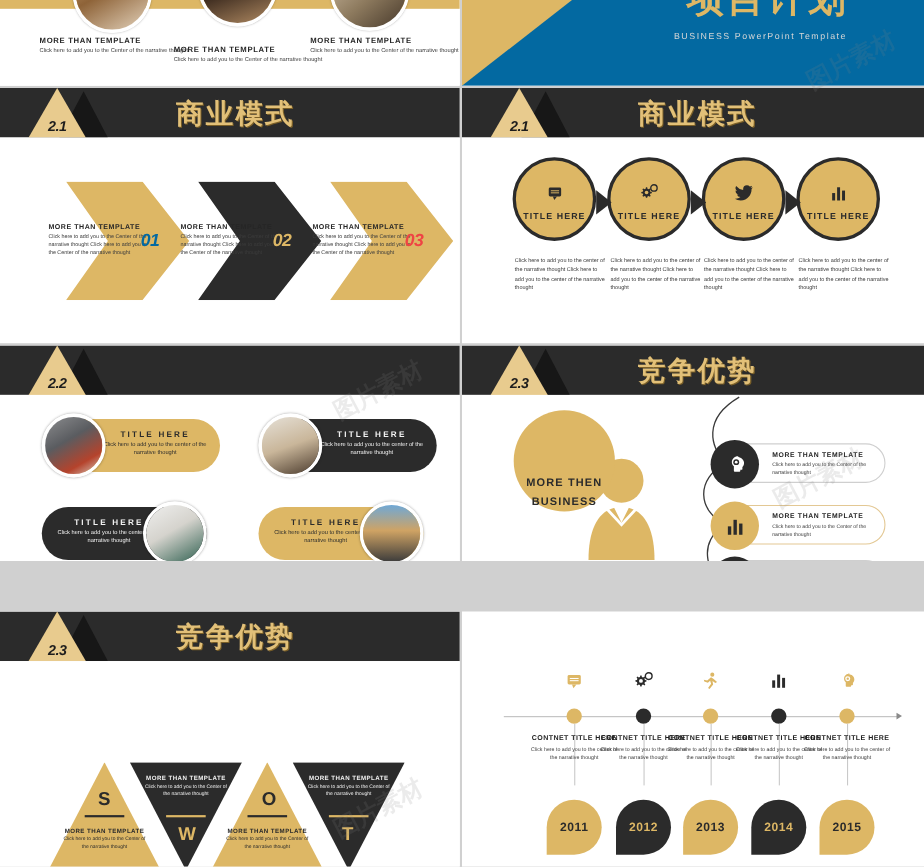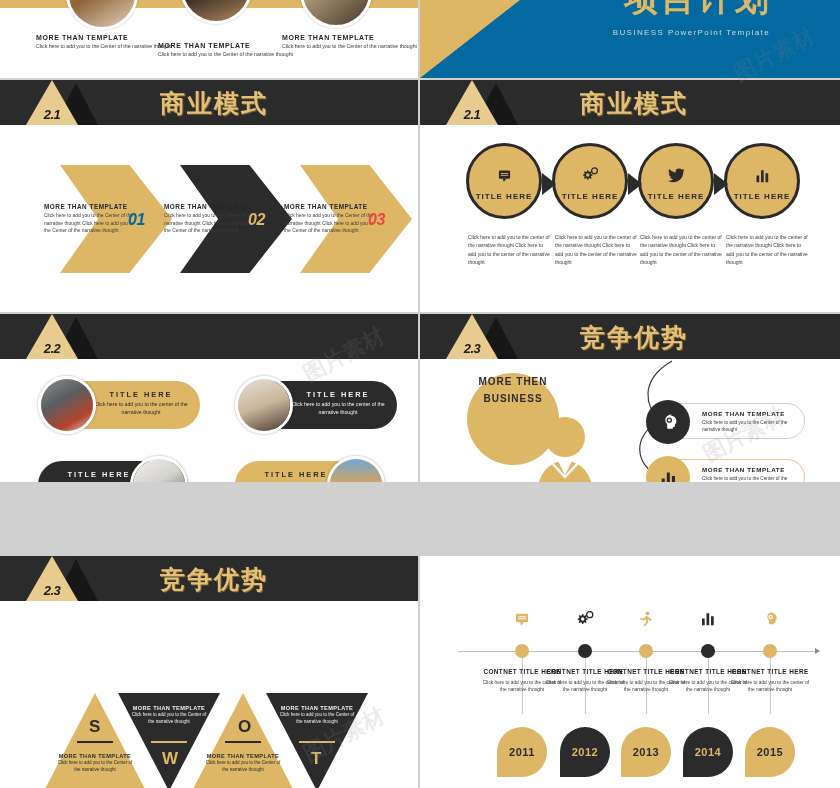--- a/index.html
+++ b/index.html
@@ -15,21 +15,21 @@
     background: #d0d0d0;
   }
   .slide {
     position: absolute;
     background: #ffffff;
     overflow: hidden;
   }
   
   .r1 { top: 0px;   height: 78px; }
   .r2 { top: 80px;  height: 232px; }
-  .r3 { top: 314px; height: 168px; }
+  .r3 { top: 314px; height: 196px; }
   .r4 { top: 556px; height: 232px; }
   .cL { left: 0px;   width: 418px; }
   .cR { left: 420px; width: 420px; }
 
   
   .hdr {
     position: relative;
     height: 45px;
     background: #2b2b2b;
     width: 100%;
@@ -148,21 +148,21 @@
     position: absolute; width: 58px; height: 58px; border-radius: 50%;
     border: 3px solid #fff; box-shadow: 0 0 2.5px rgba(0,0,0,.4); overflow: hidden;
   }
   .pimg i { display:block; width:100%; height:100%; }
 
   
   .adv { position: relative; width: 100%; height: 195px; background:#fff; }
   .advcircle {
     position: absolute; left: 47px; top: 14px;
     width: 92px; height: 92px; border-radius: 50%;
-    background: #ddb765; display:flex; align-items:flex-start; justify-content:center;
+    background: #ddb765; display:flex; align-items:flex-end; justify-content:center;
     text-align:center; font-size: 10px; font-weight: bold; color:#2b2b2b;
     line-height: 1.7; letter-spacing: 1px; z-index: 2;
   }
   .bubble {
     position: absolute; left: 237px; width: 148px; height: 36px;
     border: 1px solid #cfcfcf; border-radius: 18px; background:#fff;
   }
   .bubble.goldline { border-color: #e3c894; }
   .bubble .bt { position:absolute; left: 44px; top: 6px; width: 100px; }
   .bubble .bt h4 { font-size: 6.2px; font-weight:bold; color:#262626; letter-spacing:.6px;}

